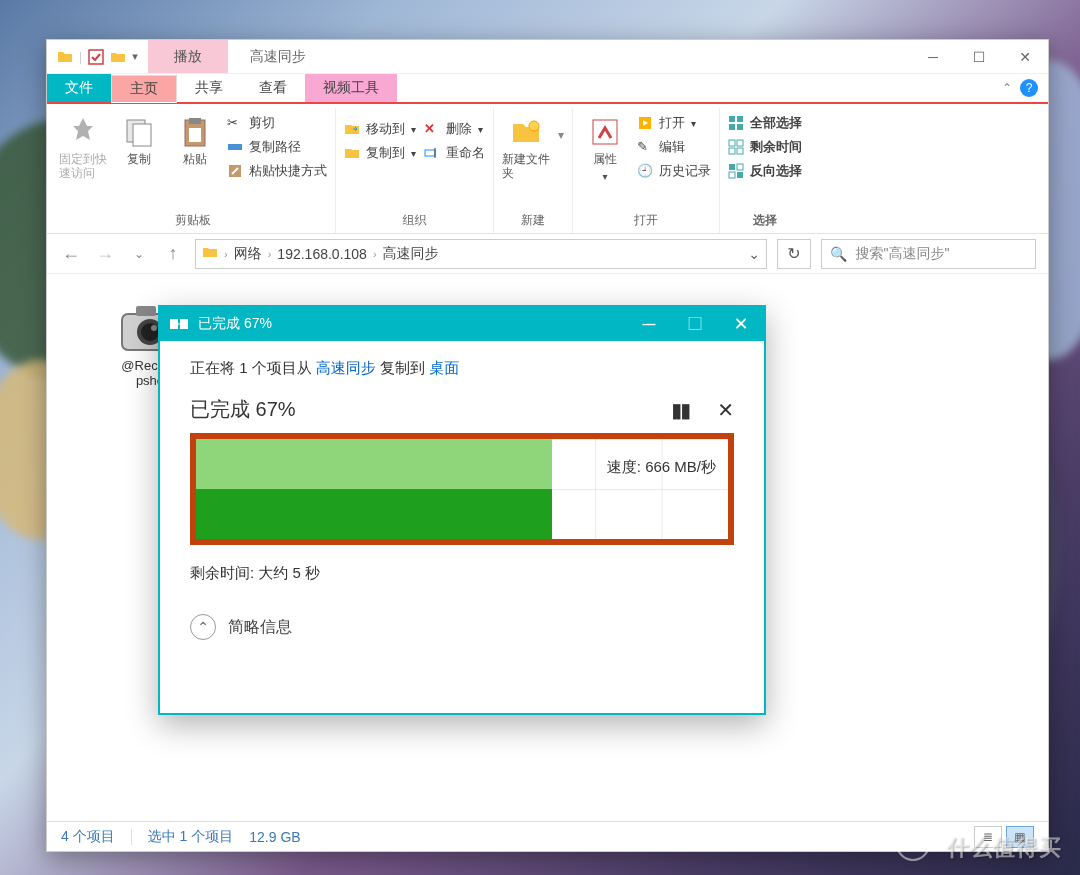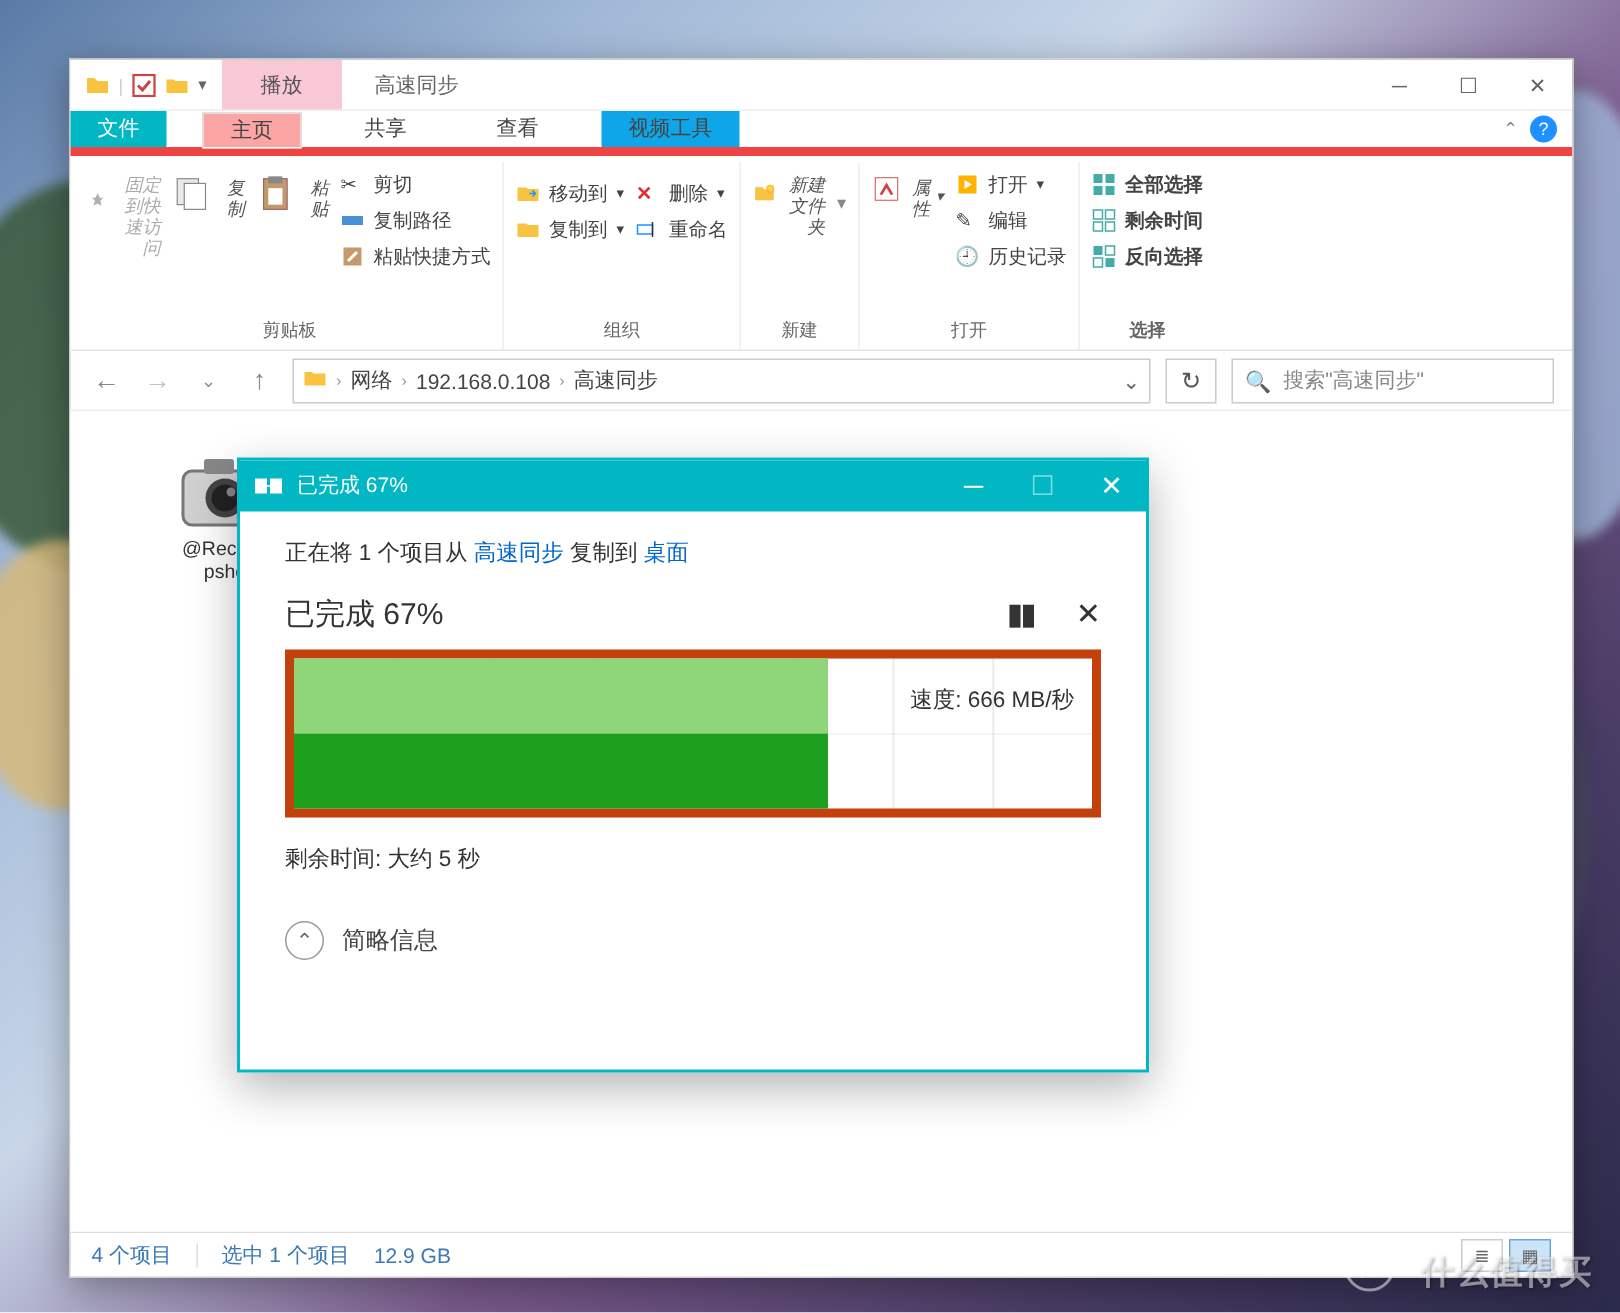--- a/index.html
+++ b/index.html
@@ -13,35 +13,35 @@
   .titlebar { height:34px; background:#fff; display:flex; align-items:stretch; font-size:12px; border-bottom:1px solid #eee; }
   .titlebar .qat { display:flex; align-items:center; padding:0 10px; gap:6px; }
   .qat-icon { width:16px; height:16px; display:inline-block; }
   .titlebar .contextual-tab { background:#f9c8d7; color:#555; display:flex; flex-direction:column; align-items:center; justify-content:center; padding:2px 26px; font-size:14px; }
   .titlebar .app-title { flex:1; display:flex; align-items:center; padding-left:22px; color:#666; font-size:14px; }
   .window-controls { display:flex; }
   .win-ctrl { width:46px; display:flex; align-items:center; justify-content:center; color:#666; font-size:14px; }
   .win-ctrl.close { width:46px; }
 
   
-  .ribbon-tabs { height:30px; display:flex; align-items:stretch; font-size:14px; border-bottom:6px solid #ef4444;gap:24px; }
+  .ribbon-tabs { height:30px; display:flex; align-items:stretch; font-size:14px; border-bottom:2px solid #ef4444; }
   .ribbon-tab { padding:0 18px; display:flex; align-items:center; color:#444; cursor:pointer; }
   .ribbon-tab.file { background:#00b7c3; color:#fff; }
   .ribbon-tab.active { background:#fca5a5; border:1px solid #ddd; border-bottom:1px solid #fff; position:relative; top:1px; }
-  .ribbon-tab.context { background:#0ea5e9; }
+  .ribbon-tab.context { background:#f9a8d4; }
   .ribbon-right { margin-left:auto; display:flex; align-items:center; gap:8px; padding-right:10px; }
   .help-badge { width:18px; height:18px; border-radius:50%; background:#1e90ff; color:#fff; display:flex; align-items:center; justify-content:center; font-size:12px; }
   .chev-up { color:#888; font-size:12px; }
 
   
   .ribbon-body { height:130px; background:#fff; display:flex; border-bottom:1px solid #e2e2e2; padding:4px 4px 0 4px; font-size:12px; color:#444; }
   .group { display:flex; flex-direction:column; align-items:center; padding:2px 8px 0 8px; border-right:1px solid #eee; }
   .group-inner { flex:1; display:flex; align-items:flex-start; gap:8px; }
   .group-label { font-size:12px; color:#666; padding:2px 0 4px; }
-  .big-btn { display:flex; flex-direction:row; align-items:center; justify-content:flex-start; gap:4px; width:48px; padding-top:6px; color:#555; text-align:right; font-size:12px; line-height:14px;font-style:italic; }
+  .big-btn { display:flex; flex-direction:column; align-items:center; justify-content:flex-start; gap:4px; width:48px; padding-top:6px; color:#555; text-align:left; font-size:12px; line-height:14px; }
   .big-btn .ic { width:32px; height:32px; }
   .mini-list { display:flex; flex-direction:column; gap:6px; justify-content:center; align-items:flex-start; padding-top:4px; }
   .mini-item { display:flex; align-items:center; gap:6px; white-space:nowrap; font-size:13px; }
   .mini-item .mi { width:16px; height:16px; display:inline-block; }
   .disabled { opacity:.5; }
 
   
   .navbar { height:40px; display:flex; align-items:center; gap:10px; padding:0 12px; border-bottom:1px solid #eee; }
   .nav-arrow { width:24px; height:24px; color:#888; display:flex; align-items:center; justify-content:center; font-size:18px; border-radius:50%; }
   .address { flex:1; height:30px; border:1px solid #ccc; display:flex; align-items:center; padding:0 6px; gap:6px; font-size:14px; color:#444; }

